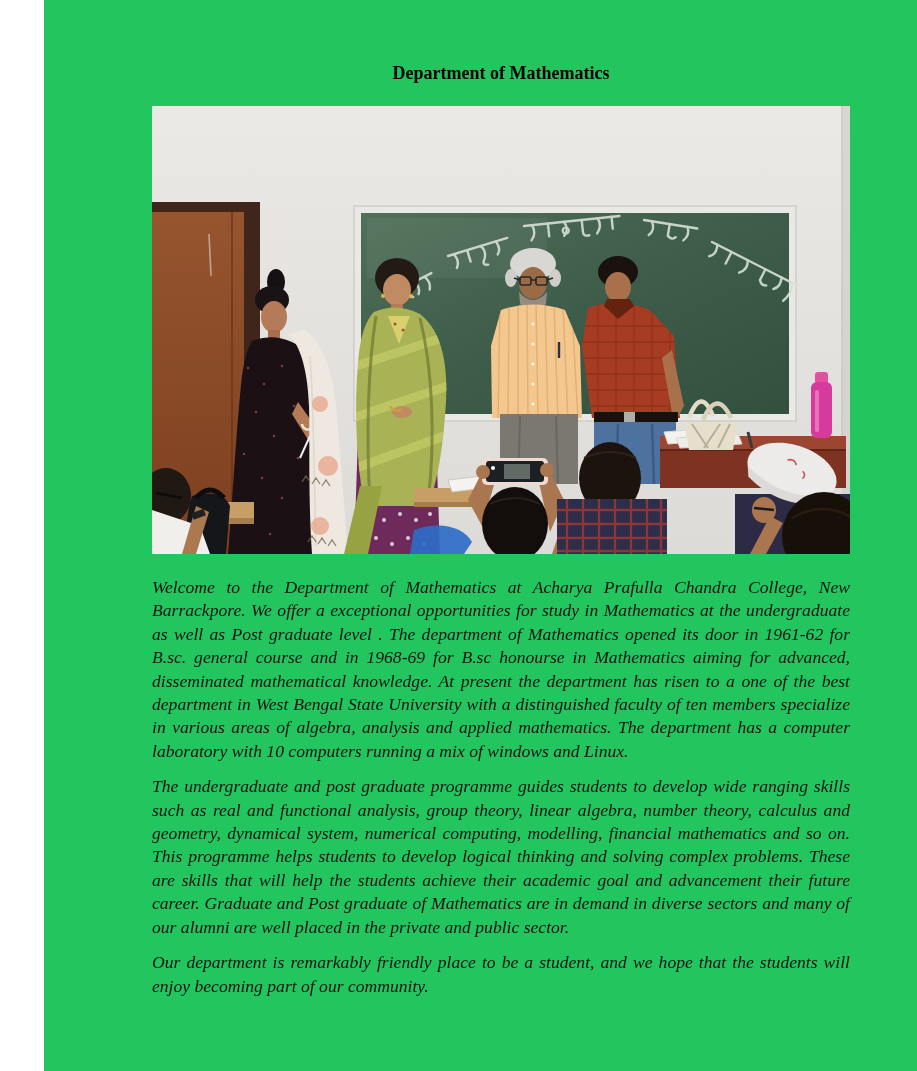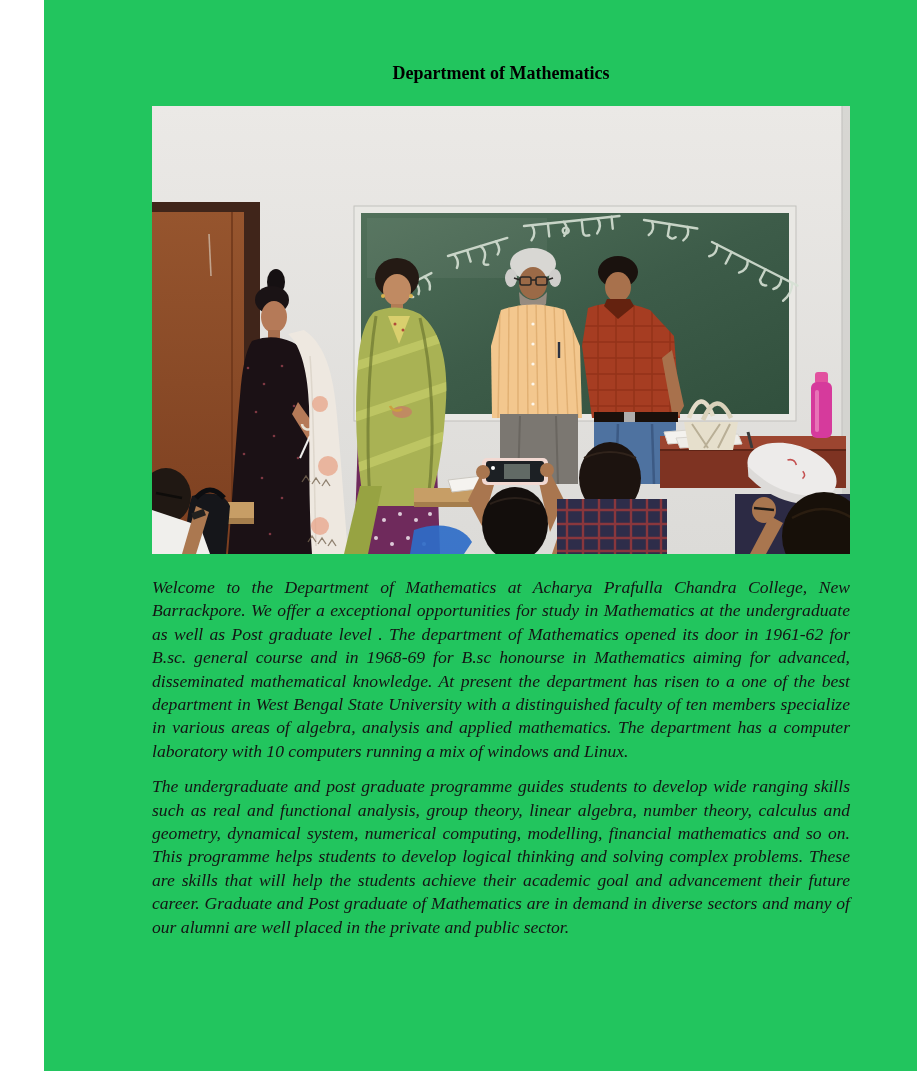--- a/index.html
+++ b/index.html
@@ -361,15 +361,16 @@
         <path d="M640 444 L698 418 L698 448 Z" fill="#3a5744"></path>
         <ellipse cx="672" cy="430" rx="42" ry="44" fill="#171009"></ellipse>
         <path d="M640 412 Q672 394 700 412" stroke="#2a1d10" stroke-width="2.4" fill="none"></path>
       </g>
     </svg>
   </figure>
 
   <div class="body-text">
     <p>Welcome to the Department of Mathematics at Acharya Prafulla Chandra College, New Barrackpore. We offer a exceptional opportunities for study in Mathematics at the undergraduate as well as Post graduate level . The department of Mathematics opened its door in 1961-62 for B.sc. general course and in 1968-69 for B.sc honourse in Mathematics aiming for advanced, disseminated mathematical knowledge. At present the department has risen to a one of the best department in West Bengal State University with a distinguished faculty of ten members specialize in various areas of algebra, analysis and applied mathematics. The department has a computer laboratory with 10 computers running a mix of windows and Linux.</p>
     <p>The undergraduate and post graduate programme guides students to develop wide ranging skills such as real and functional analysis, group theory, linear algebra, number theory, calculus and geometry, dynamical system, numerical computing, modelling, financial mathematics and so on. This programme helps students to develop logical thinking and solving complex problems. These are skills that will help the students achieve their academic goal and advancement their future career. Graduate and Post graduate of Mathematics are in demand in diverse sectors and many of our alumni are well placed in the private and public sector.</p>
+    <p>Our department is remarkably friendly place to be a student, and we hope that the students will enjoy becoming part of our community.</p>
   </div>
 
 </div>
 
 </body></html>

